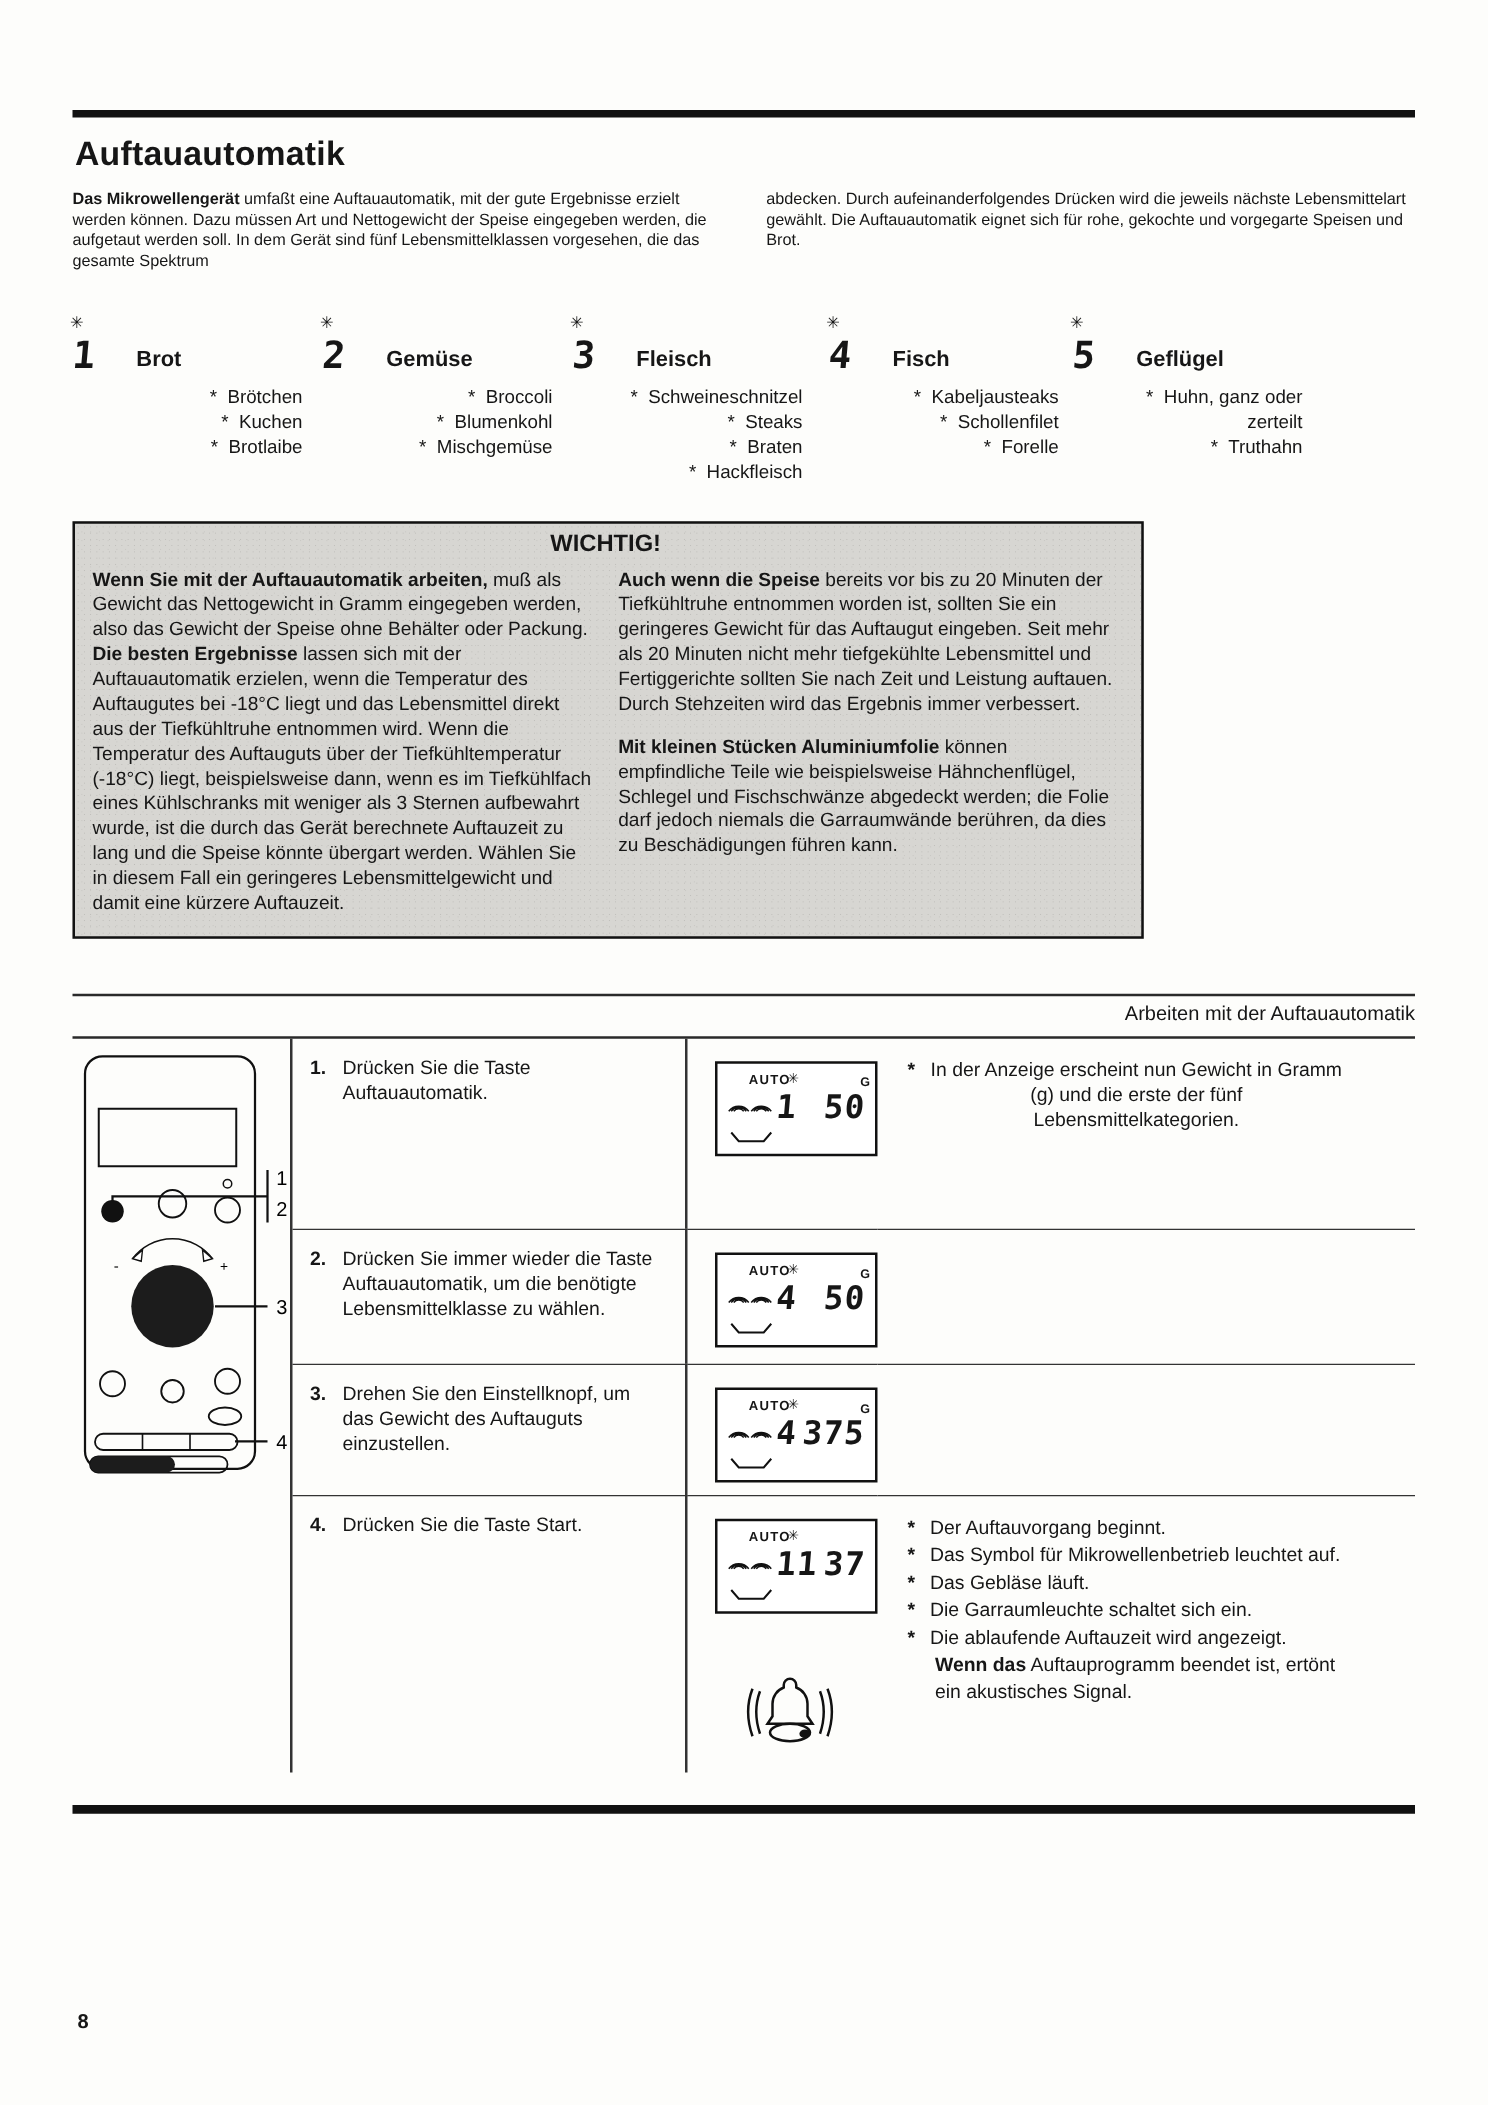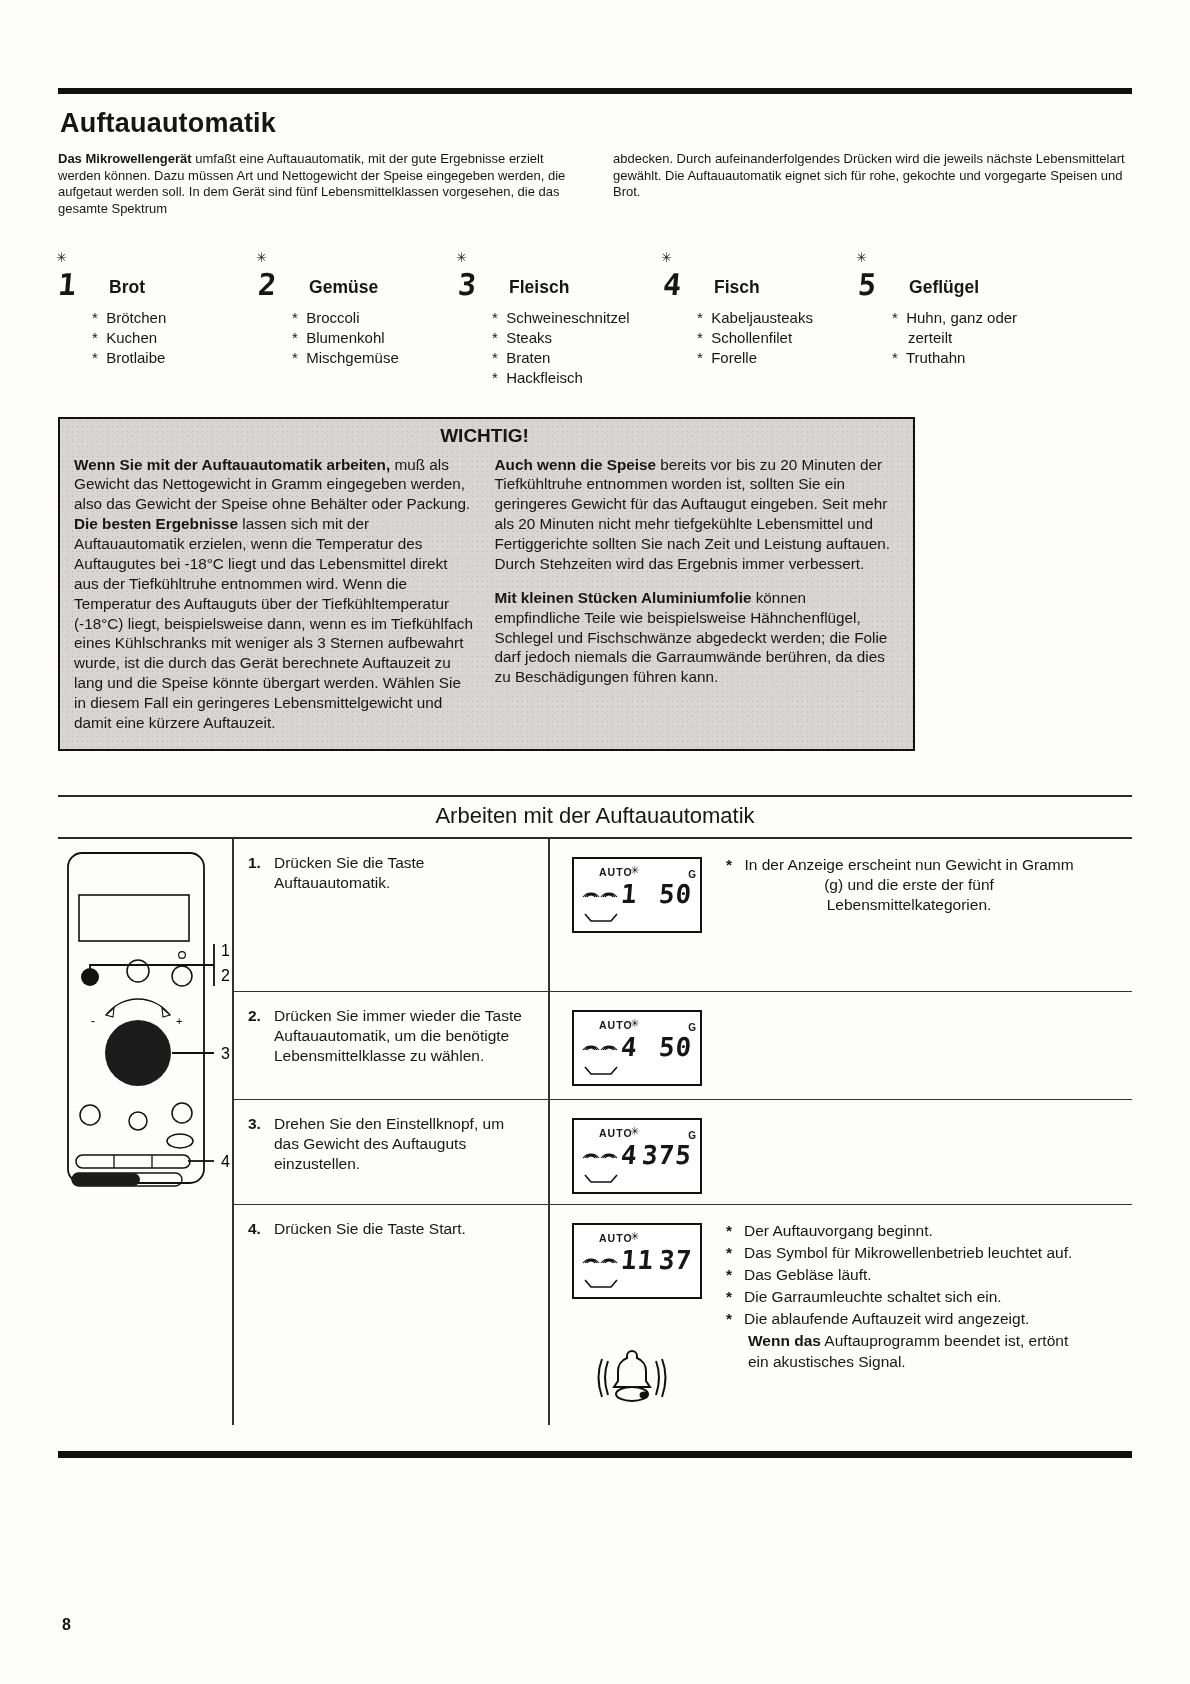--- a/index.html
+++ b/index.html
@@ -26,39 +26,39 @@
   .digit-wrap { position:relative; padding-top:18px; }
   .snow { position:absolute; top:-2px; left:-2px; font-size:13px; }
   .seg {
     font-family:"DejaVu Sans Mono",monospace; font-weight:bold;
     transform:skewX(-5deg); display:inline-block; letter-spacing:1px;
   }
   .cat-digit { font-size:30px; line-height:1; }
   .cat-name { font-size:17.5px; font-weight:bold; padding-bottom:2px;margin-left:18px; }
   .cat-items { margin:8px 0 0 34px; list-style:none; font-size:15px; line-height:1.35; }
   .cat-items li::before { content:"*  "; white-space:pre; }
-  .cat-items li { text-indent:-16px; padding-left:16px; max-width:150px; }
+  .cat-items li { text-indent:-16px; padding-left:16px; max-width:150px;text-align:right; }
 
   
   .wichtig {
     margin-top:28px; width:857px;
     border:2px solid #111; background:#d7d6d2;
     background-image:radial-gradient(#b9b8b4 11%, transparent 12%),
                      radial-gradient(#c6c5c1 11%, transparent 12%);
     background-size:5px 5px, 7px 7px; background-position:0 0, 2px 3px;
     padding:6px 18px 16px 14px;
   }
   .wichtig-title { text-align:center; font-size:19px; font-weight:bold; margin-bottom:8px; }
   .wichtig-cols { display:flex; gap:20px; }
   .wichtig .col { flex:1; font-size:15.3px; line-height:1.3; }
   .wichtig .col p + p { margin-top:14px; }
 
   
   .sec2-head { margin-top:44px; }
-  .sec2-title { text-align:center; font-size:22px; font-weight:500; padding:6px 0 8px; }
+  .sec2-title { text-align:right; font-size:16px; font-weight:500; padding:6px 0 8px; }
   .proc { display:grid; grid-template-columns:176px 316px 152px 1fr; }
   .cell { padding:10px 6px 10px 14px; }
   .cell-diagram { grid-row:1 / span 4; border-right:2px solid #333; padding:4px 0 0 4px; }
   .c-step  { border-right:2px solid #333; }
   .r2, .r3, .r4 { border-top:1.5px solid #333; }
   .row1 { min-height:152px; } .row2 { min-height:108px; } .row3 { min-height:96px; }
   .step { display:flex; gap:8px; font-size:15.5px; line-height:1.3; padding-top:4px; }
   .step .num { font-weight:bold; min-width:18px; }
   .step .txt { max-width:250px; }
 

